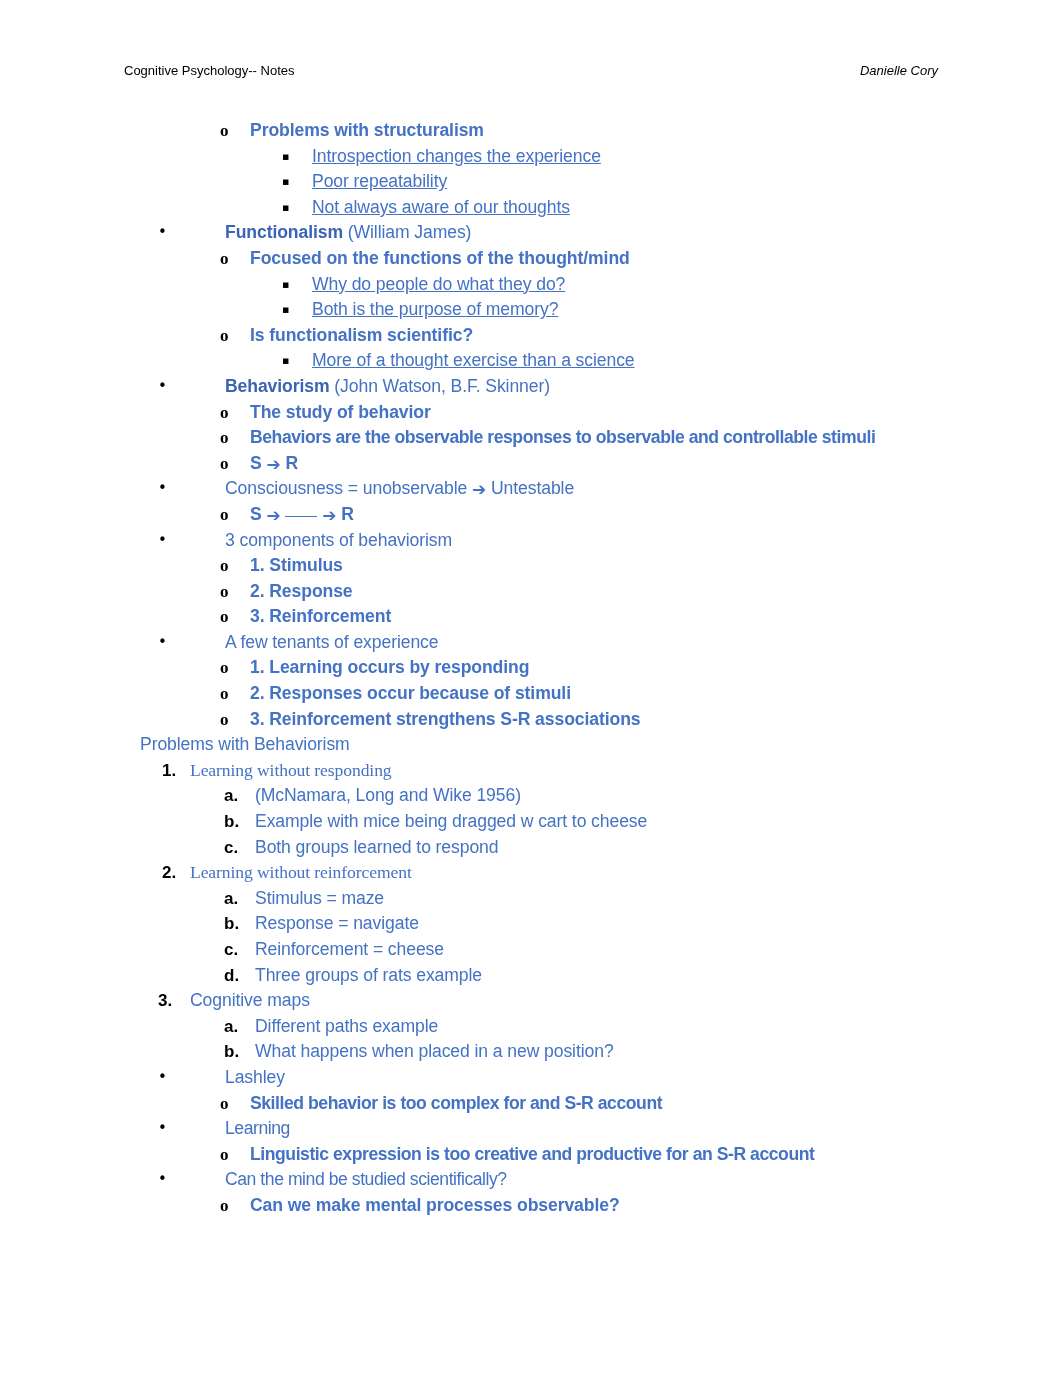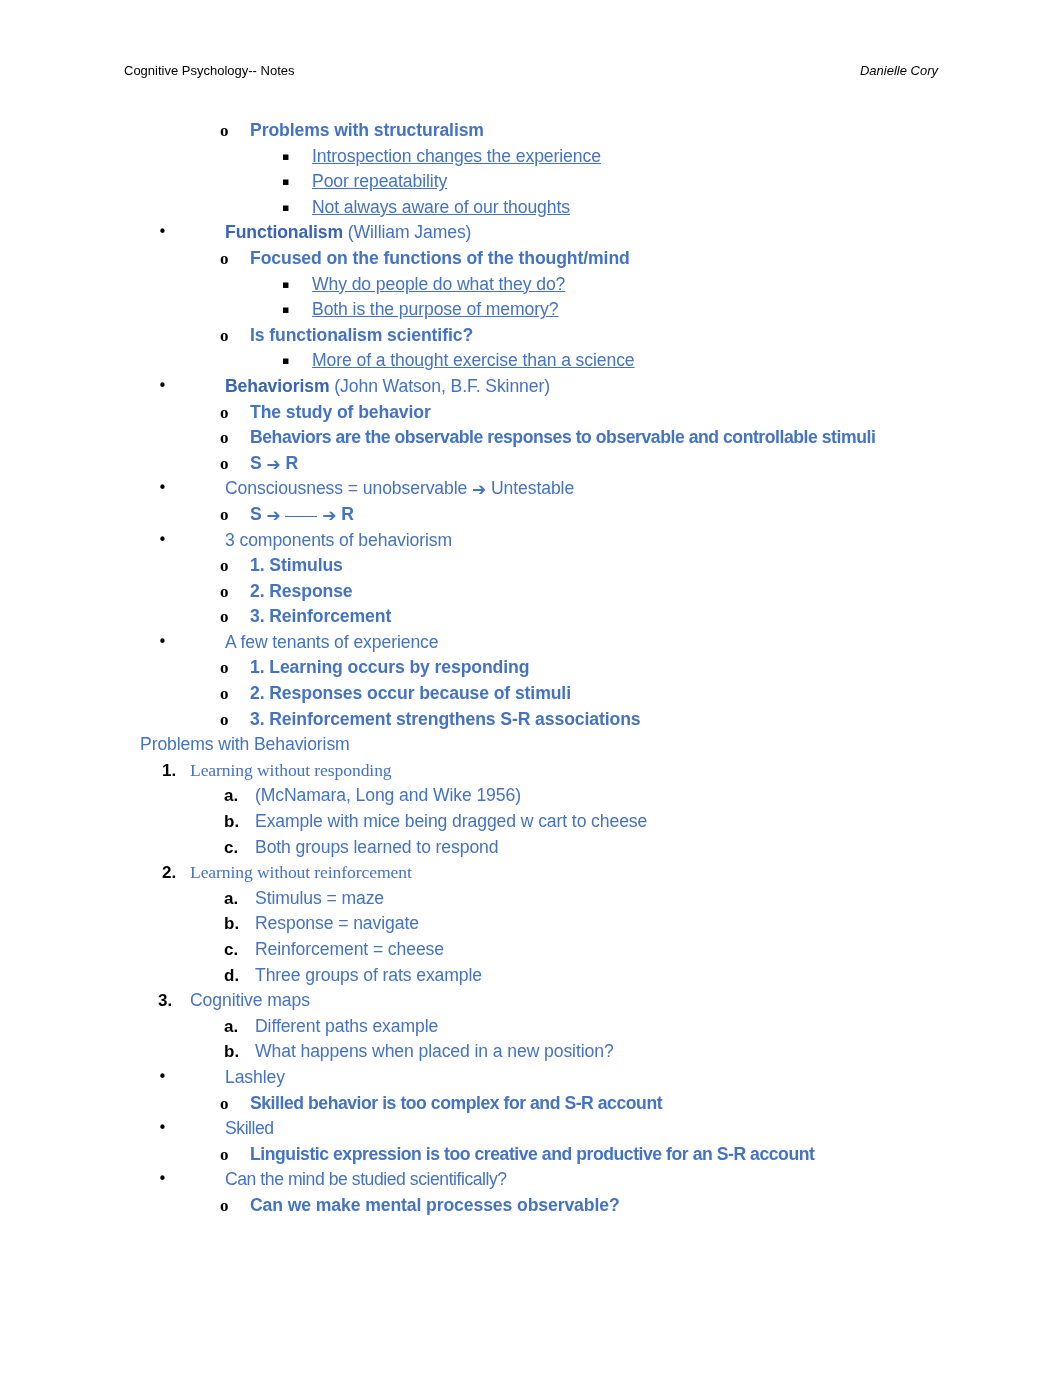--- a/index.html
+++ b/index.html
@@ -319,21 +319,21 @@
       <span class="text lvl1-t">Lashley</span>
     </div>
 
     <div class="row">
       <span class="marker lvl2-m">o</span>
       <span class="text lvl2-t narrow">Skilled behavior is too complex for and S-R account</span>
     </div>
 
     <div class="row">
       <span class="marker dot lvl1-m">•</span>
-      <span class="text lvl1-t narrow">Skilled</span>
+      <span class="text lvl1-t narrow">Learning</span>
     </div>
 
     <div class="row">
       <span class="marker lvl2-m">o</span>
       <span class="text lvl2-t narrow">Linguistic expression is too creative and productive for an S-R account</span>
     </div>
 
     <div class="row">
       <span class="marker dot lvl1-m">•</span>
       <span class="text lvl1-t narrow">Can the mind be studied scientifically?</span>

